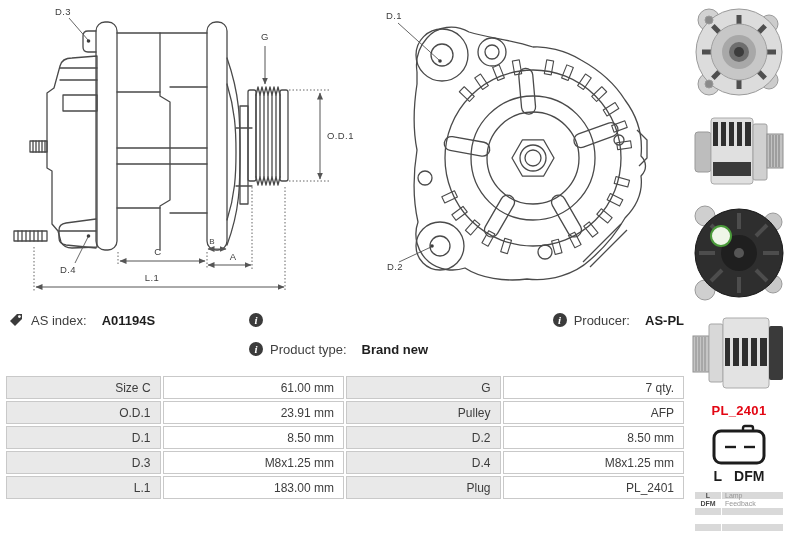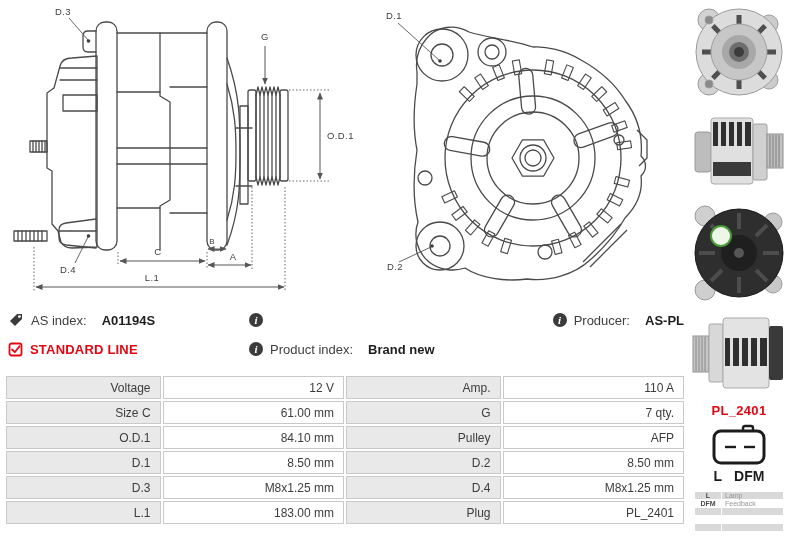--- a/index.html
+++ b/index.html
@@ -189,66 +189,53 @@
     <div class="info">
       <div class="col1">
         <div class="info-row">
           <svg width="16" height="16" viewBox="0 0 16 16">
             <path d="M2,9 L9,2 L14,2 L14,7 L7,14 Z" fill="#3b3b3b"></path>
             <circle cx="11.4" cy="4.6" r="1.4" fill="#ffffff"></circle>
           </svg>
           <span>AS index:</span>
           <span class="b">A01194S</span>
         </div>
-        <div class="info-row">
-          <svg width="15" height="15" viewBox="0 0 15 15">
-            <rect x="1.5" y="1.5" width="12" height="12" rx="2" fill="none" stroke="#e30613" stroke-width="1.8"></rect>
-            <path d="M4,7.5 L6.8,10.2 L11.5,4.2" fill="none" stroke="#e30613" stroke-width="1.8" stroke-linecap="round" stroke-linejoin="round"></path>
-          </svg>
-          <span class="red-line">STANDARD LINE</span>
-        </div>
       </div>
 
       <div class="col2">
         <div class="info-row">
           <span class="info-icon">i</span>
         </div>
         <div class="info-row">
           <span class="info-icon">i</span>
-          <span>Product index:</span>
+          <span>Product type:</span>
           <span class="b">Brand new</span>
         </div>
       </div>
 
       <div class="col3">
         <div class="info-row">
           <span class="info-icon">i</span>
           <span>Producer:</span>
           <span class="b">AS-PL</span>
         </div>
       </div>
     </div>
 
     <table class="specs">
       <tbody>
         <tr>
-          <td class="lab">Voltage</td>
-          <td class="val">12 V</td>
-          <td class="lab">Amp.</td>
-          <td class="val">110 A</td>
-        </tr>
-        <tr>
           <td class="lab">Size C</td>
           <td class="val">61.00 mm</td>
           <td class="lab">G</td>
           <td class="val">7 qty.</td>
         </tr>
         <tr>
           <td class="lab">O.D.1</td>
-          <td class="val">84.10 mm</td>
+          <td class="val">23.91 mm</td>
           <td class="lab">Pulley</td>
           <td class="val">AFP</td>
         </tr>
         <tr>
           <td class="lab">D.1</td>
           <td class="val">8.50 mm</td>
           <td class="lab">D.2</td>
           <td class="val">8.50 mm</td>
         </tr>
         <tr>

